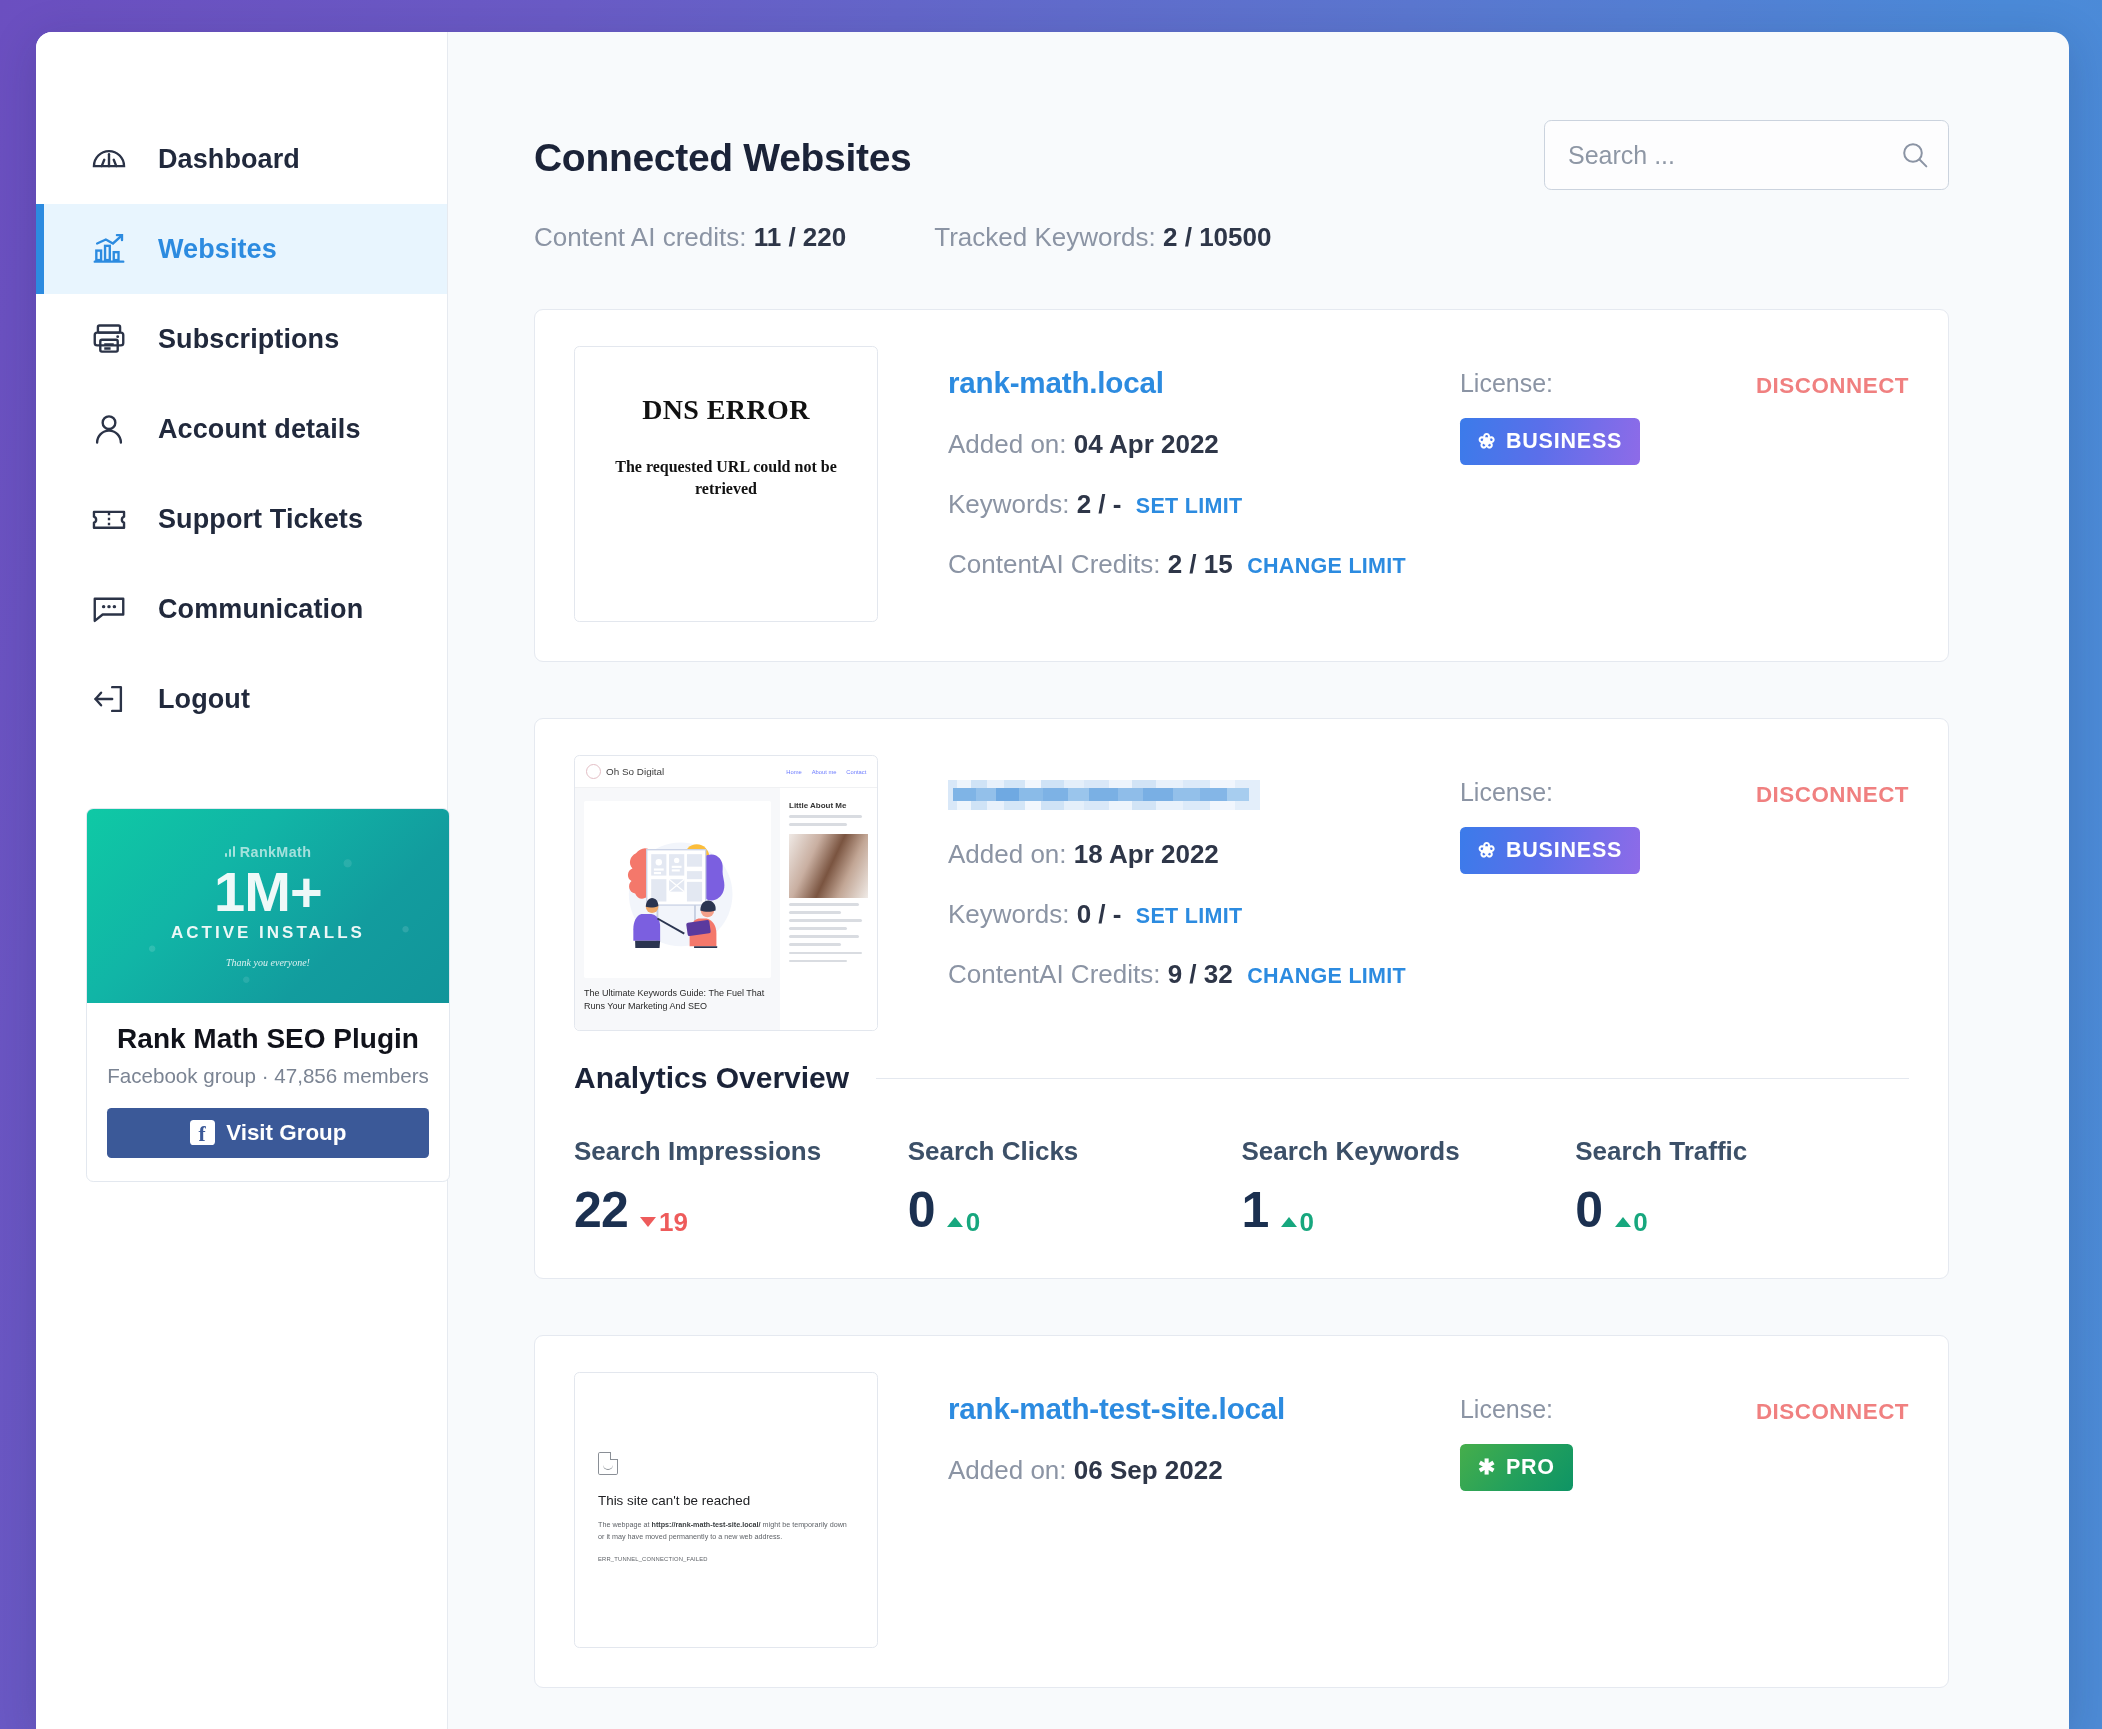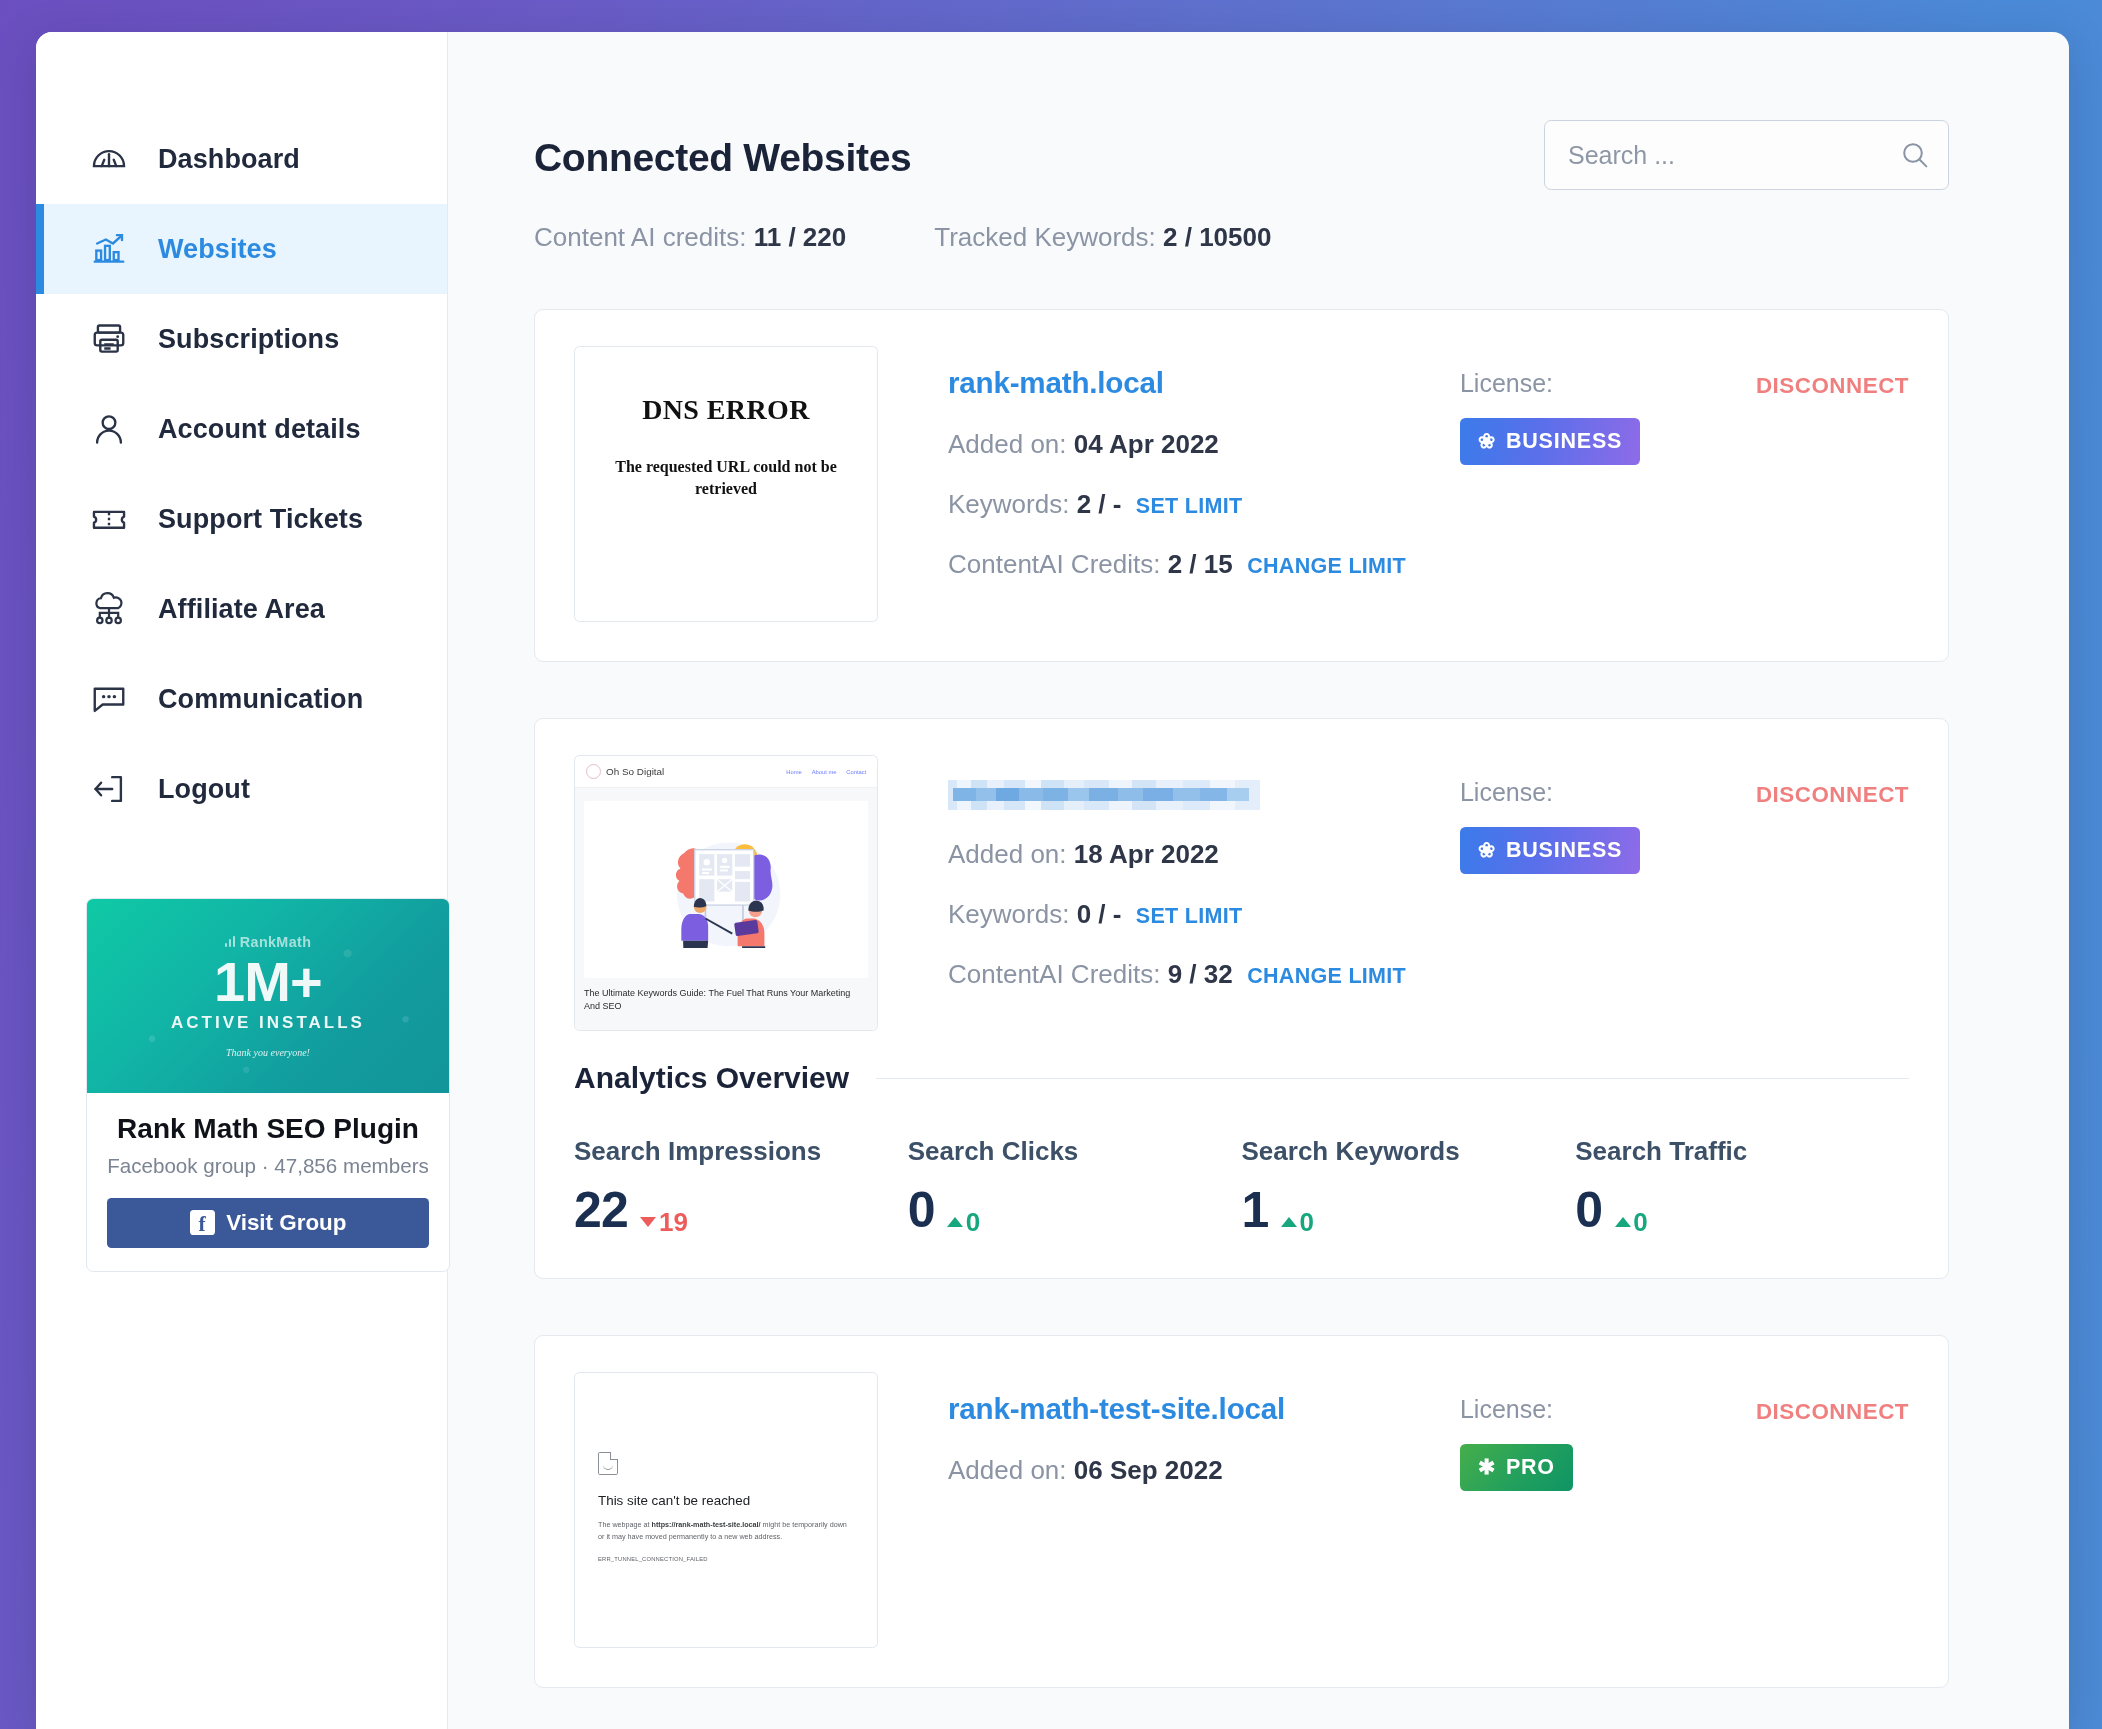--- a/index.html
+++ b/index.html
@@ -356,33 +356,20 @@
     <div class="nav-item">
       <span class="nav-ico">
         <svg viewBox="0 0 24 24" fill="none" stroke="#2B3347" stroke-width="1.5" stroke-linejoin="round">
           <path d="M2.5 7.5h19v3a2 2 0 0 0 0 3.8v3.2h-19v-3.2a2 2 0 0 0 0-3.8z"></path>
           <path d="M12 8v1.6M12 11.2v1.6M12 14.4v1.6" stroke-dasharray="2 1.6"></path>
         </svg>
       </span>
       <span>Support Tickets</span>
     </div>
 
-    <div class="nav-item">
-      <span class="nav-ico">
-        <svg viewBox="0 0 24 24" fill="none" stroke="#2B3347" stroke-width="1.4" stroke-linecap="round">
-          <path d="M6.5 11.5a3.2 3.2 0 0 1 .4-6.3 4.3 4.3 0 0 1 8.2-.3 3.3 3.3 0 0 1 2.5 6.6z"></path>
-          <path d="M12 11.5v3M12 14.5H6.2v2.6M12 14.5h5.8v2.6"></path>
-          <circle cx="6.2" cy="19.2" r="1.7"></circle>
-            <circle cx="12" cy="19.2" r="1.7"></circle>
-            <circle cx="17.8" cy="19.2" r="1.7"></circle>
-          <path d="M12 14.5v3"></path>
-        </svg>
-      </span>
-      <span>Affiliate Area</span>
-    </div>
 
     <div class="nav-item">
       <span class="nav-ico">
         <svg viewBox="0 0 24 24" fill="none" stroke="#2B3347" stroke-width="1.5" stroke-linejoin="round">
           <path d="M3 5.5h18v10H8l-5 4z"></path>
           <circle cx="8.6" cy="10.5" r="1.1" fill="#2B3347" stroke="none"></circle>
           <circle cx="12" cy="10.5" r="1.1" fill="#2B3347" stroke="none"></circle>
           <circle cx="15.4" cy="10.5" r="1.1" fill="#2B3347" stroke="none"></circle>
         </svg>
       </span>
@@ -534,20 +521,34 @@
                   <path d="M27 124h28l-3 36h-9l-2-22-4 22h-9z" fill="#2B3550"></path>
                   <circle cx="108" cy="90" r="7.5" fill="#F4A08A"></circle>
                   <path d="M100 90c0-7 4-11 9-11s9 5 8 11c-5 2-12 2-17 0z" fill="#2B3550"></path>
                   <path d="M98 99c-7 2-10 9-10 17v14h30v-14c0-9-4-15-11-17z" fill="#F4786B"></path>
                   <rect x="84" y="104" width="26" height="15" rx="2" fill="#5B3A9E" transform="rotate(-8 84 104)"></rect>
                   <path d="M93 130h26l-3 34h-8l-2-20-4 20h-9z" fill="#2B3550"></path>
                 </svg>
               </div>
               <div class="ts-head">The Ultimate Keywords Guide: The Fuel That Runs Your Marketing And SEO</div>
             </div>
+            <div class="ts-right">
+              <div class="ts-r-title">Little About Me</div>
+              <div class="ts-line s1"></div>
+              <div class="ts-line s2"></div>
+              <div class="ts-img"></div>
+              <div class="ts-line s3"></div>
+              <div class="ts-line s4"></div>
+              <div class="ts-line s1"></div>
+              <div class="ts-line s2"></div>
+              <div class="ts-line s3"></div>
+              <div class="ts-line s4"></div>
+              <div class="ts-line s1"></div>
+              <div class="ts-line s2"></div>
+            </div>
           </div>
         </div>
 
         <div class="info">
           <div class="site-name-redacted"></div>
           <div class="kv">
             <span>Added on:</span>
             <b>18 Apr 2022</b>
           </div>
           <div class="kv">

